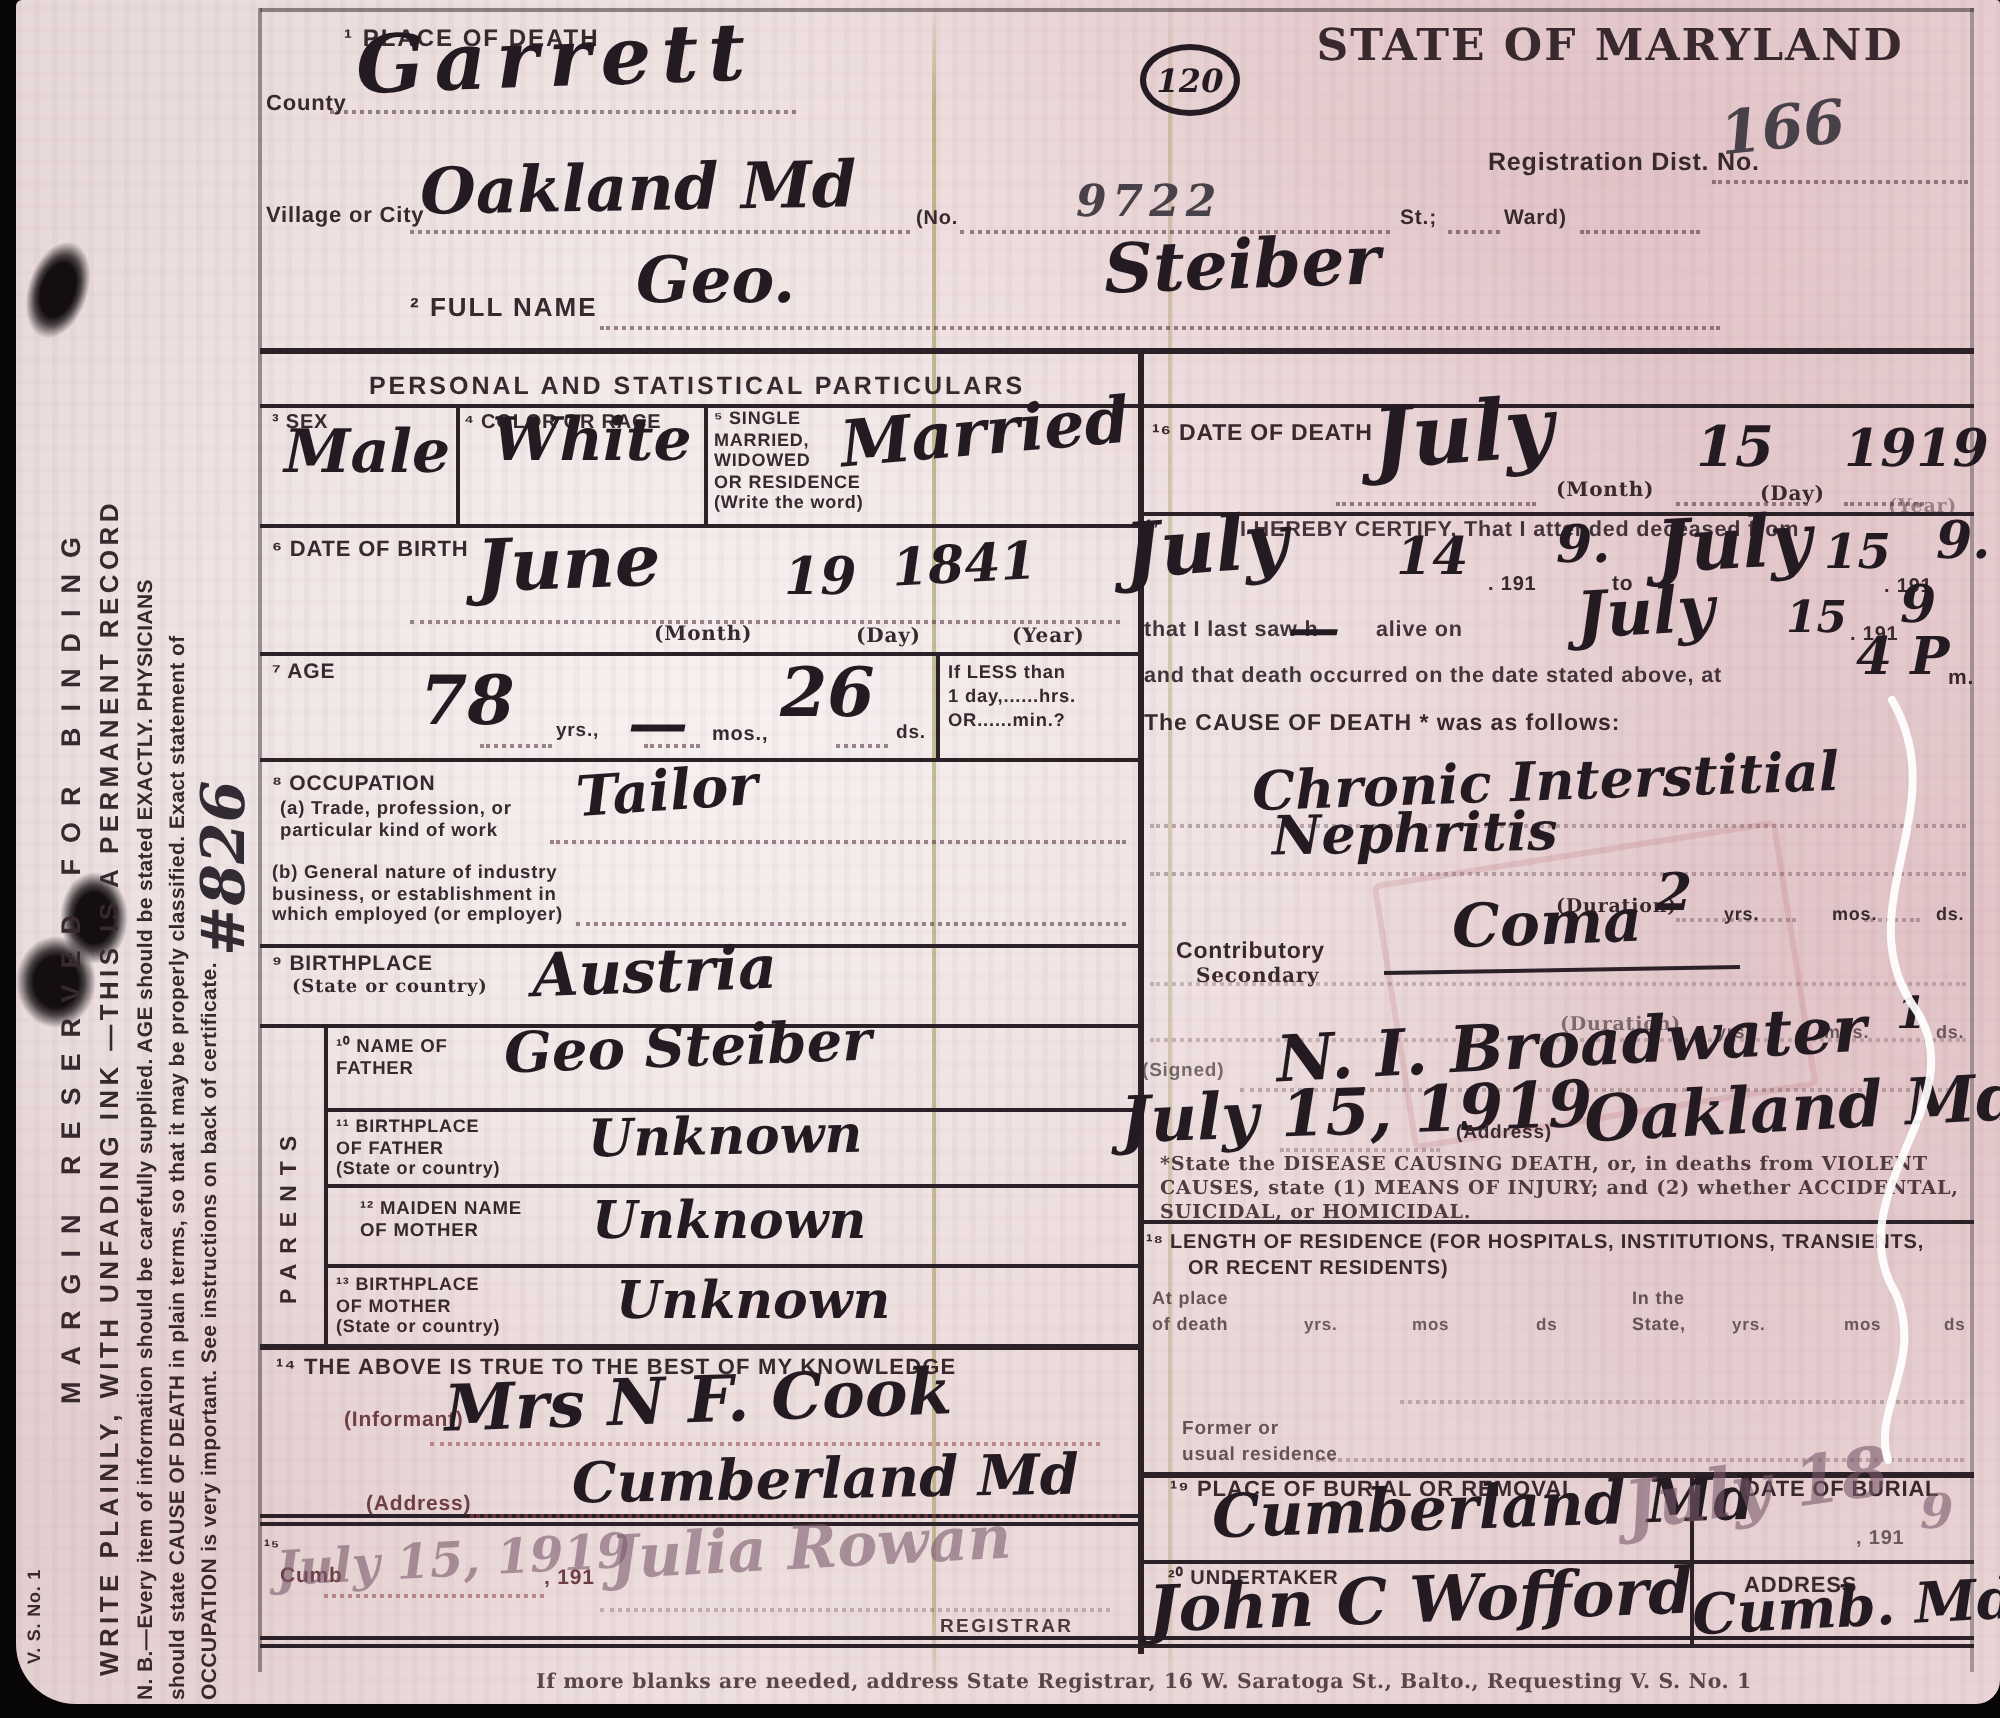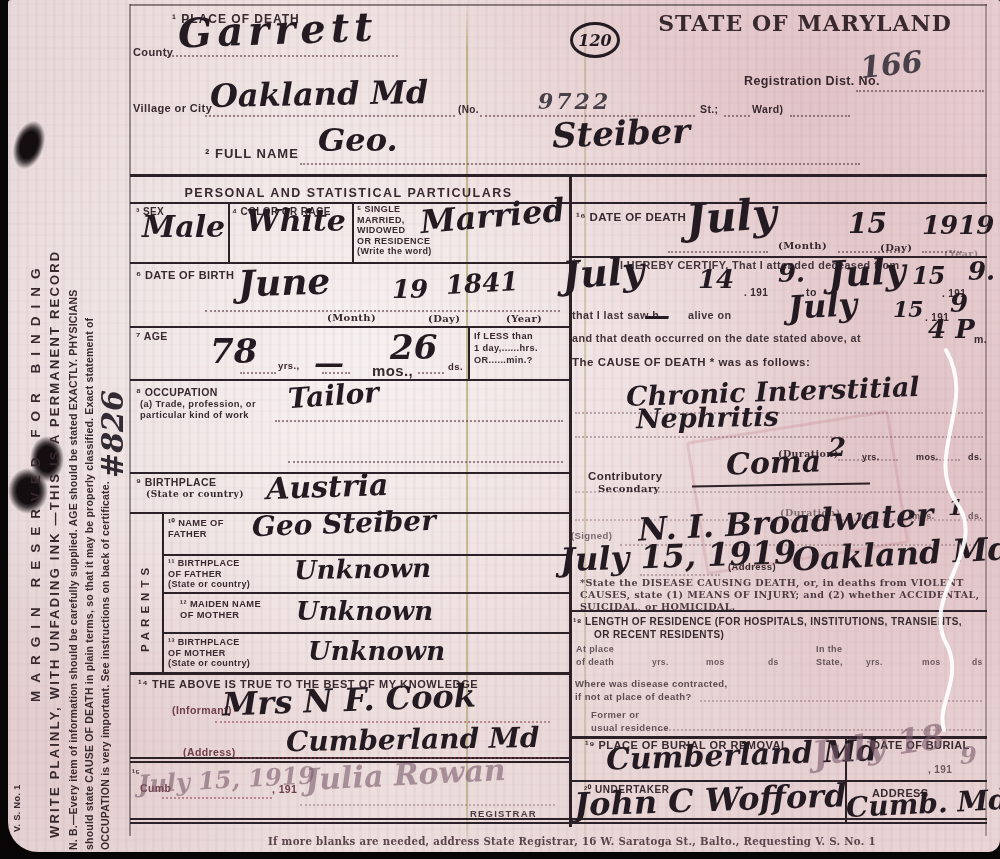--- a/index.html
+++ b/index.html
@@ -146,30 +146,33 @@
   <div class="a hw" style="left:238px;top:264px;font-size:36px;transform:rotate(-2deg)">June</div>
   <div class="a hw" style="left:392px;top:276px;font-size:26px">19</div>
   <div class="a hw" style="left:446px;top:270px;font-size:26px;transform:rotate(-3deg)">1841</div>
   <div class="a lb serif" style="left:327px;top:312px;font-size:10px">(Month)</div>
   <div class="a lb serif" style="left:428px;top:313px;font-size:10px">(Day)</div>
   <div class="a lb serif" style="left:506px;top:313px;font-size:10px">(Year)</div>
   <div class="a lb" style="left:136px;top:331px;font-size:10.5px">⁷ AGE</div>
   <div class="a hw" style="left:210px;top:334px;font-size:34px">78</div>
   <div class="a lb" style="left:278px;top:361px;font-size:9.5px">yrs.,</div>
   <div class="a hw" style="left:314px;top:348px;font-size:30px">—</div>
-  <div class="a lb" style="left:372px;top:362px;font-size:15px">mos.,</div>
+  <div class="a lb" style="left:356px;top:362px;font-size:10px">mos.,</div>
   <div class="a hw" style="left:390px;top:330px;font-size:34px">26</div>
   <div class="a lb" style="left:448px;top:362px;font-size:9.5px">ds.</div>
   <div class="a lb" style="left:474px;top:330px;font-size:9.2px;line-height:12px">If LESS than
 1 day,......hrs.
 OR......min.?</div>
   <div class="a lb" style="left:136px;top:387px;font-size:10.5px">⁸ OCCUPATION</div>
   <div class="a lb" style="left:140px;top:399px;font-size:9.3px">(a) Trade, profession, or
 particular kind of work</div>
   <div class="a hw" style="left:288px;top:382px;font-size:28px;transform:rotate(-4deg)">Tailor</div>
+  <div class="a lb" style="left:136px;top:431px;font-size:9.3px">(b) General nature of industry
+business, or establishment in
+which employed (or employer)</div>
   <div class="a lb" style="left:136px;top:477px;font-size:10.5px">⁹ BIRTHPLACE</div>
   <div class="a lb serif" style="left:146px;top:489px;font-size:9px">(State or country)</div>
   <div class="a hw" style="left:266px;top:472px;font-size:30px;transform:rotate(-2deg)">Austria</div>
   <div class="a vrot lb" style="left:139px;top:652px;font-size:11.5px;letter-spacing:5px">PARENTS</div>
   <div class="a lb" style="left:168px;top:518px;font-size:9.3px">¹⁰ NAME OF
 FATHER</div>
   <div class="a hw" style="left:252px;top:510px;font-size:28px;transform:rotate(-2deg)">Geo Steiber</div>
   <div class="a lb" style="left:168px;top:558px;font-size:9px;line-height:10.5px">¹¹ BIRTHPLACE
 OF FATHER
 (State or country)</div>
@@ -251,22 +254,20 @@
   <div class="a lb" style="left:576px;top:643px;font-size:9px;line-height:13px;opacity:.75">At place
 of death</div>
   <div class="a lb" style="left:652px;top:658px;font-size:8.5px;opacity:.7">yrs.</div>
   <div class="a lb" style="left:706px;top:658px;font-size:8.5px;opacity:.7">mos</div>
   <div class="a lb" style="left:768px;top:658px;font-size:8.5px;opacity:.7">ds</div>
   <div class="a lb" style="left:816px;top:643px;font-size:9px;line-height:13px;opacity:.75">In the
 State,</div>
   <div class="a lb" style="left:866px;top:658px;font-size:8.5px;opacity:.7">yrs.</div>
   <div class="a lb" style="left:922px;top:658px;font-size:8.5px;opacity:.7">mos</div>
   <div class="a lb" style="left:972px;top:658px;font-size:8.5px;opacity:.7">ds</div>
-  <div class="a lb" style="left:575px;top:677px;font-size:9.5px;line-height:13px;opacity:.8">Where was disease contracted,
-if not at place of death?</div>
   <div class="a lb" style="left:591px;top:708px;font-size:9.5px;line-height:13px;opacity:.75">Former or
 usual residence</div>
   <div class="a lb" style="left:585px;top:739px;font-size:11px;letter-spacing:.5px">¹⁹ PLACE OF BURIAL OR REMOVAL</div>
   <div class="a hw" style="left:606px;top:740px;font-size:30px;transform:rotate(-2deg)">Cumberland Md</div>
   <div class="a lb" style="left:872px;top:739px;font-size:11px">DATE OF BURIAL</div>
   <div class="a hw pc" style="left:812px;top:728px;font-size:34px;transform:rotate(-8deg)">July 18</div>
   <div class="a lb" style="left:928px;top:764px;font-size:10px;opacity:.7">, 191</div>
   <div class="a hw pc" style="left:960px;top:744px;font-size:24px">9</div>
   <div class="a lb" style="left:584px;top:784px;font-size:10px;letter-spacing:.5px">²⁰ UNDERTAKER</div>
   <div class="a hw" style="left:574px;top:784px;font-size:32px;transform:rotate(-2deg)">John C Wofford</div>

